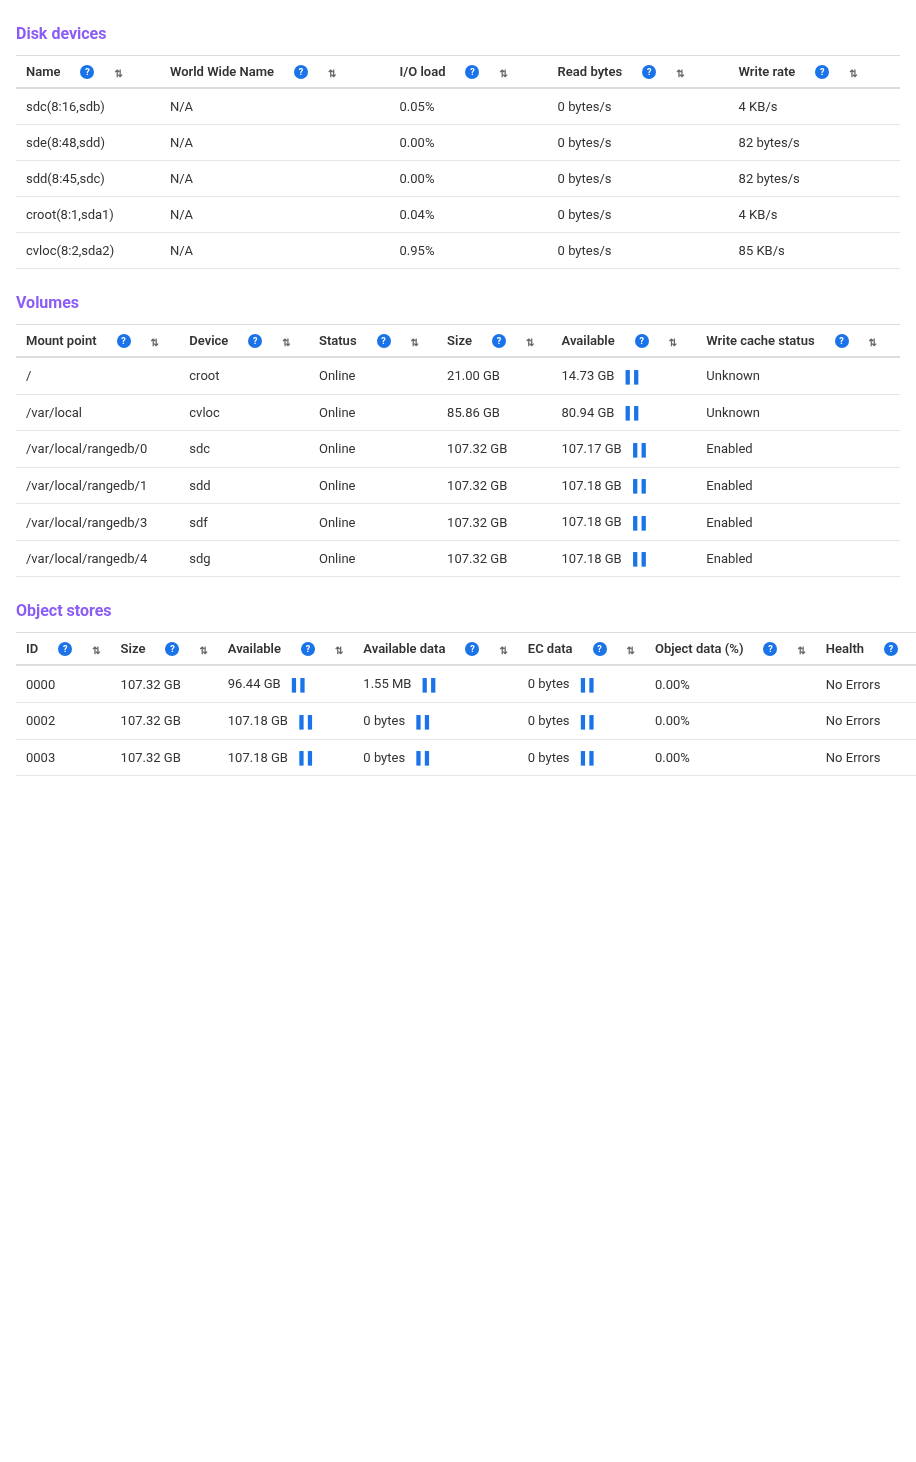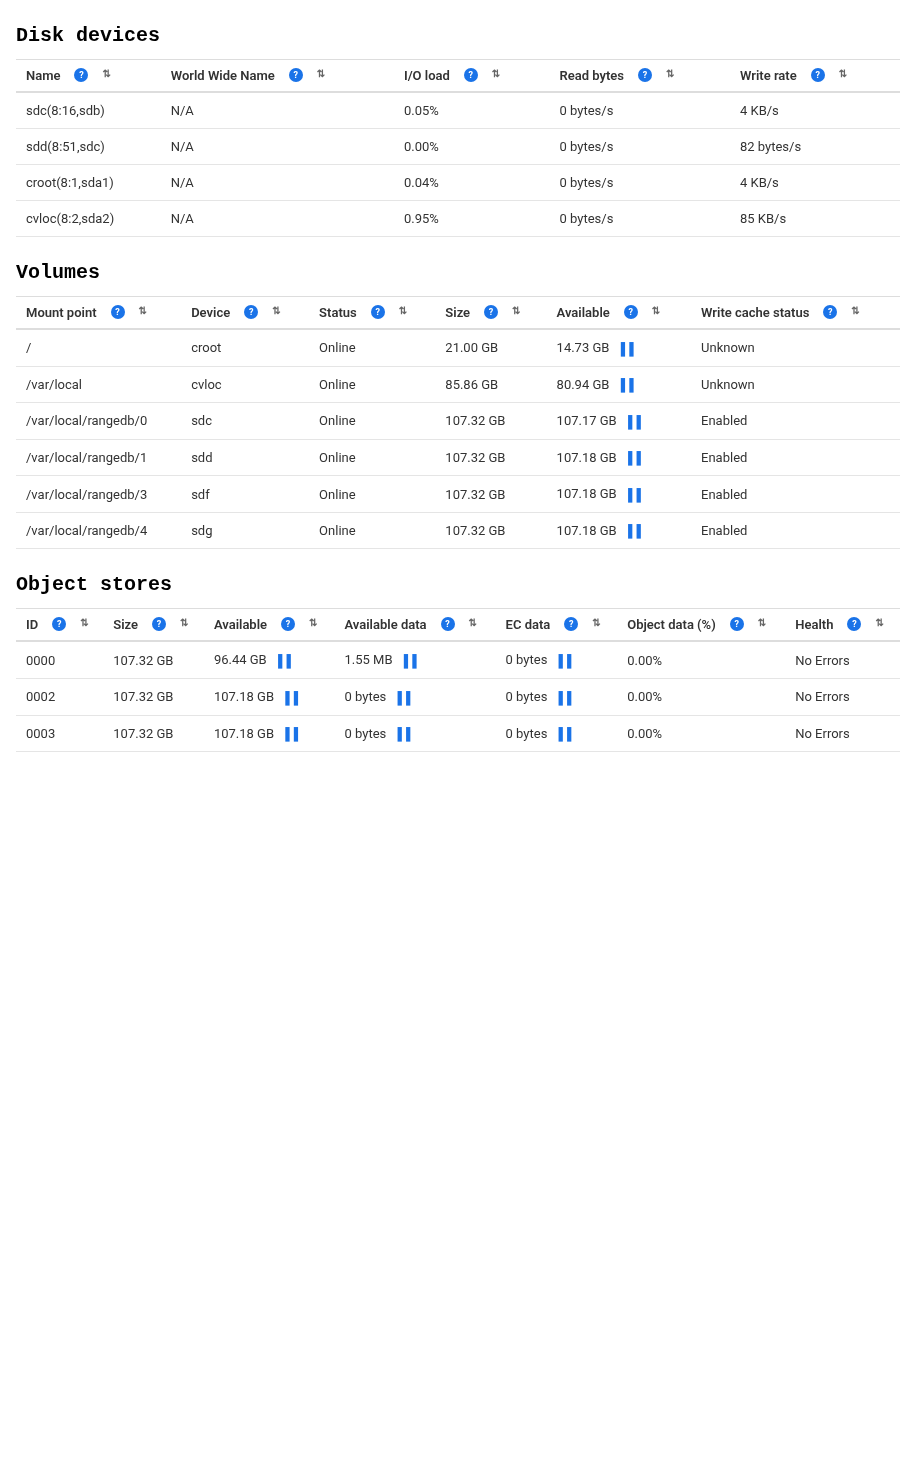--- a/index.html
+++ b/index.html
@@ -5,26 +5,25 @@
     * { box-sizing: border-box; margin: 0; padding: 0; }
     body {
       font-family: -apple-system, BlinkMacSystemFont, "Segoe UI", Roboto, Arial, sans-serif;
       font-size: 13px;
       color: #333;
       background: #fff;
       padding: 16px;
     }
 
     .section-title {
-      font-size: 20px;
+      font-size: 16px;
       font-weight: 700;
       margin-bottom: 12px;
       margin-top: 8px;
-      color: #000000;
-      font-family: Liberation Mono, monospace;
+      color: #8b5cf6;
     }
 
     .section {
       margin-bottom: 24px;
     }
 
     table {
       width: 100%;
       border-collapse: collapse;
       font-size: 13px;
@@ -75,22 +74,22 @@
       display: inline-block;
       margin-left: 4px;
       color: #1a73e8;
       font-size: 12px;
       vertical-align: middle;
       cursor: pointer;
     }
 
     .th-content {
       display: inline-flex;
-      align-items: flex-start;
-      gap: 12px;
+      align-items: flex-end;
+      gap: 18px;
     }
   </style>
 </head>
 <body>
 
 <div class="section">
   <div class="section-title">Disk devices</div>
   <table>
     <thead>
       <tr>
@@ -133,21 +132,28 @@
     </thead>
     <tbody id="disk-devices-tbody">
     <tr>
     <td>sdc(8:16,sdb)</td>
     <td>N/A</td>
     <td>0.05%</td>
     <td>0 bytes/s</td>
     <td>4 KB/s</td>
   </tr>
         <tr>
-    <td>sdd(8:51,sdc)</td>
+    <td>sde(8:48,sdd)</td>
+    <td>N/A</td>
+    <td>0.00%</td>
+    <td>0 bytes/s</td>
+    <td>82 bytes/s</td>
+  </tr>
+        <tr>
+    <td>sdd(8:45,sdc)</td>
     <td>N/A</td>
     <td>0.00%</td>
     <td>0 bytes/s</td>
     <td>82 bytes/s</td>
   </tr>
         <tr>
     <td>croot(8:1,sda1)</td>
     <td>N/A</td>
     <td>0.04%</td>
     <td>0 bytes/s</td>

